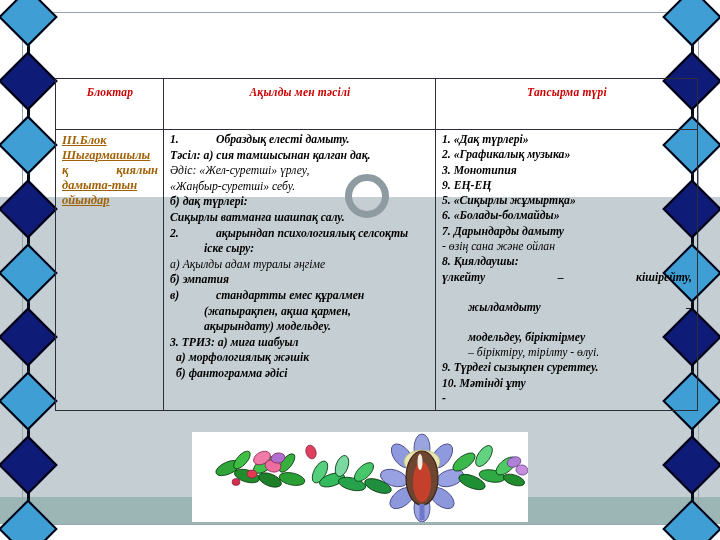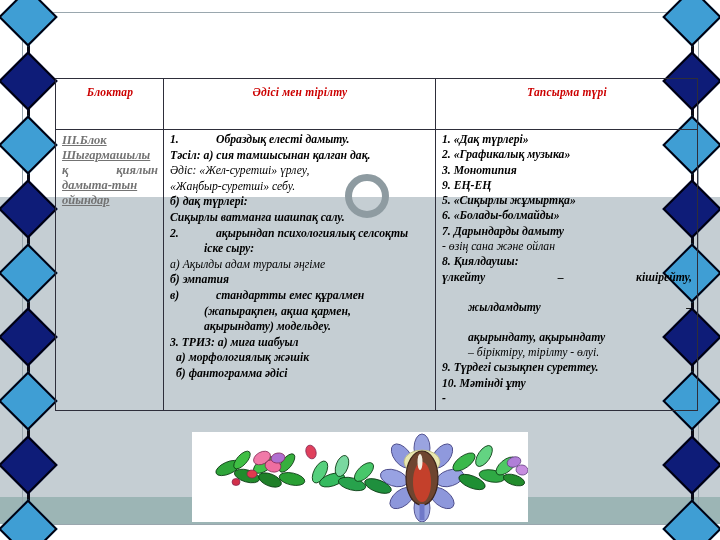--- a/index.html
+++ b/index.html
@@ -121,21 +121,21 @@
   .hdr-text {
     color: #cc0000;
     font-weight: bold;
     font-style: italic;
     font-size: 11.5px;
     letter-spacing: .2px;
   }
 
   .block-cell { padding-top: 6px; }
   .block-text {
-    color: #737373;
+    color: #a16207;
     font-weight: bold;
     font-style: italic;
     font-size: 12.5px;
     line-height: 15px;
     text-align: justify;
     text-justify: inter-word;
   }
   .block-text .u { text-decoration: underline; }
 
   .body-cell { padding-top: 5px; margin-left: 22px; }
@@ -246,21 +246,21 @@
       <col class="col-a">
         <col class="col-b">
         <col class="col-c">
     </colgroup>
     <thead>
       <tr>
         <th class="hdr-cell">
           <span class="hdr-text">Блоктар</span>
         </th>
         <th class="hdr-cell">
-          <span class="hdr-text">Әдісі мен тірілту</span>
+          <span class="hdr-text">Ақылды мен тәсілі</span>
         </th>
         <th class="hdr-cell">
           <span class="hdr-text">Тапсырма түрі</span>
         </th>
       </tr>
     </thead>
     <tbody>
       <tr>
 
         <td class="block-cell">
@@ -312,21 +312,21 @@
             <p><span>5. «Сиқырлы жұмыртқа»</span></p>
             <p><span>6. «Болады-болмайды»</span></p>
             <p><span>7. Дарындарды дамыту</span></p>
             <p><span class="reg">- өзің сана және ойлан</span></p>
             <p><span>8. Қиялдаушы:</span></p>
             <p class="kv-row"><span>үлкейту</span>
                <span>–</span>
                <span>кішірейту,</span></p>
             <p class="kv-row kv-ind"><span>жылдамдыту</span>
                <span>–</span></p>
-            <p class="kv-ind"><span>ақырындату,  ақырындату</span></p>
+            <p class="kv-ind"><span>модельдеу,  біріктірмеу</span></p>
             <p class="kv-ind"><span class="reg">– біріктіру, тірілту - өлуі.</span></p>
             <p><span>9. Түрдегі сызықпен суреттеу.</span></p>
             <p><span>10. Мәтінді ұту</span></p>
             <p><span>-</span></p>
           </div>
         </td>
       </tr>
     </tbody>
   </table>
 

